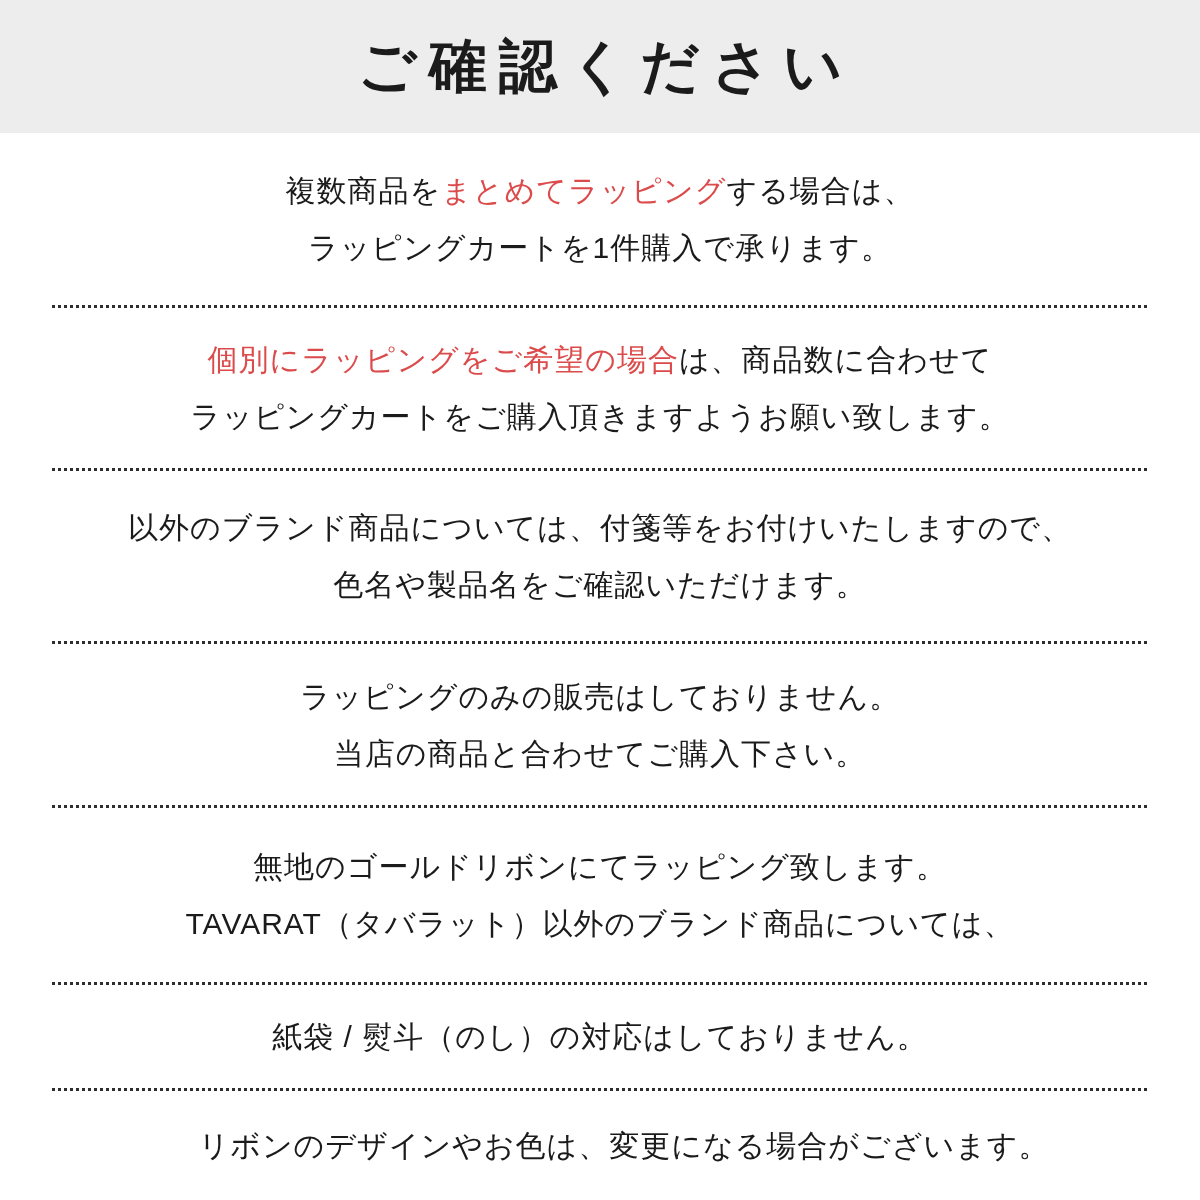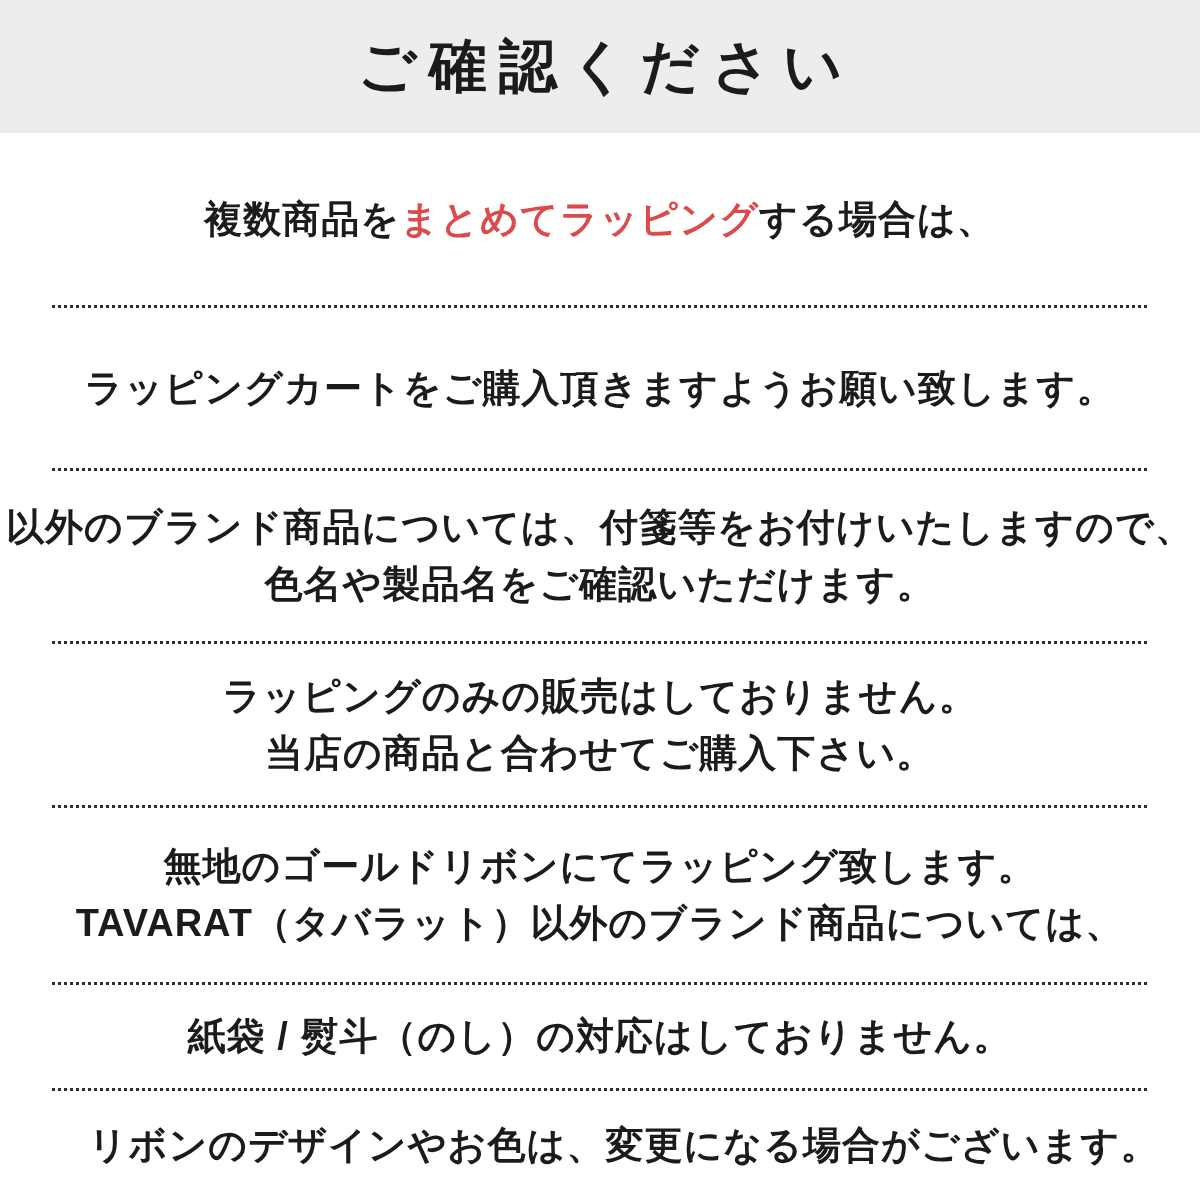--- a/index.html
+++ b/index.html
@@ -34,22 +34,22 @@
     flex:0 0 auto;
   }
   .sec-1{height:172px;}
   .sec-2{height:160px;}
   .sec-3{height:170px;}
   .sec-4{height:161px;}
   .sec-5{height:174px;}
   .sec-6{height:103px;}
   .sec-7{height:109px;margin-left:48px;}
   .notice-line{
-    font-size:38px;
-    font-weight:700;
+    font-size:30px;
+    font-weight:400;
     line-height:57px;
     letter-spacing:1px;
     text-align:center;
     white-space:nowrap;
     color:var(--text);
   }
   .em{color:var(--accent-red);}
   .divider{
     flex:0 0 auto;
     height:3px;
@@ -63,24 +63,26 @@
 <body>
 
 <div class="page">
 
   <div class="header-band">
     <div class="page-title">ご確認ください</div>
   </div>
 
   <div class="notice-section sec-1">
     <div class="notice-line"><span>複数商品を</span><span class="em">まとめてラッピング</span><span>する場合は、</span></div>
+    <div class="notice-line"><span>ラッピングカートを1件購入で承ります。</span></div>
   </div>
   <div class="divider"></div>
 
   <div class="notice-section sec-2">
+    <div class="notice-line"><span class="em">個別にラッピングをご希望の場合</span><span>は、商品数に合わせて</span></div>
     <div class="notice-line"><span>ラッピングカートをご購入頂きますようお願い致します。</span></div>
   </div>
   <div class="divider"></div>
 
   <div class="notice-section sec-3">
     <div class="notice-line"><span>以外のブランド商品については、付箋等をお付けいたしますので、</span></div>
     <div class="notice-line"><span>色名や製品名をご確認いただけます。</span></div>
   </div>
   <div class="divider"></div>
 

